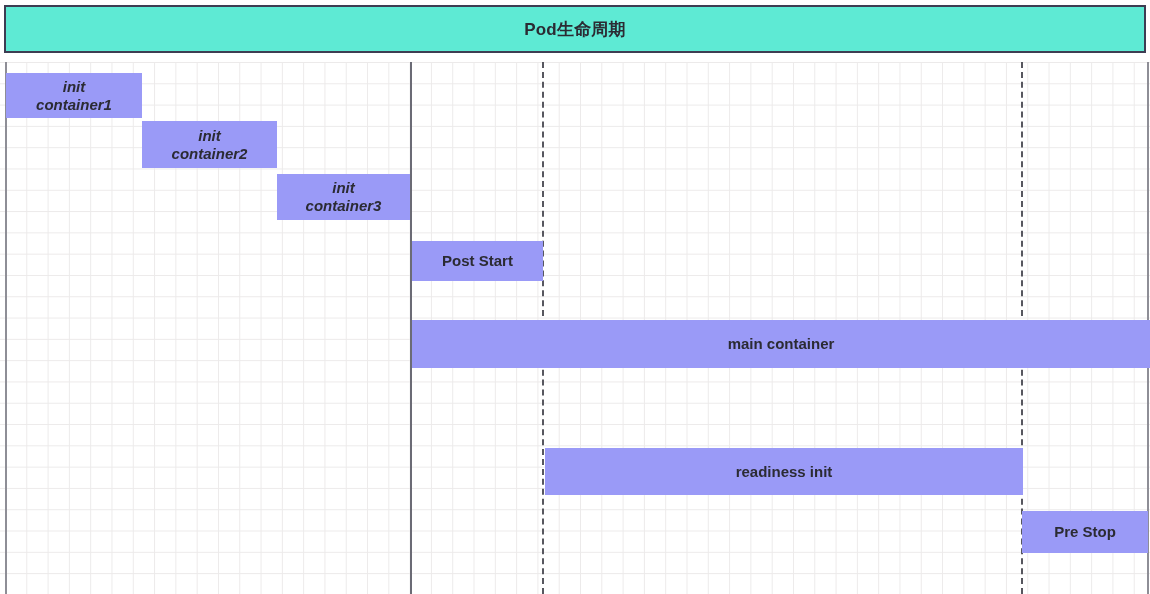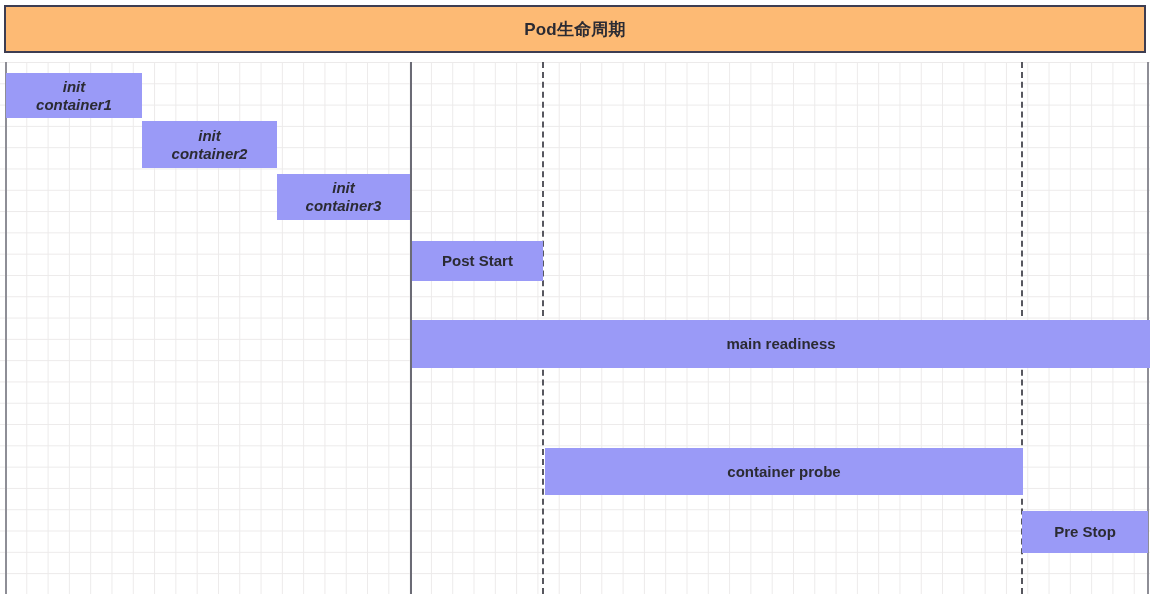--- a/index.html
+++ b/index.html
@@ -19,21 +19,21 @@
     background: #ffffff;
   }
 
   
   .title-bar {
     position: absolute;
     left: 4px;
     top: 5px;
     width: 1142px;
     height: 48px;
-    background: #fdba74;
+    background: #5eead4;
     border: 2px solid #3d3d52;
     box-sizing: border-box;
     display: flex;
     align-items: center;
     justify-content: center;
   }
   .title-bar .title-text {
     font-size: 17px;
     font-weight: bold;
     color: #2b2b33;
@@ -120,20 +120,20 @@
 container1</div>
 
   <div class="bar bar-init2 two-line">init
 container2</div>
 
   <div class="bar bar-init3 two-line">init
 container3</div>
 
   <div class="bar bar-poststart">Post Start</div>
 
-  <div class="bar bar-main">main readiness</div>
+  <div class="bar bar-main">main container</div>
 
 
-  <div class="bar bar-readiness">container probe</div>
+  <div class="bar bar-readiness">readiness init</div>
 
   <div class="bar bar-prestop">Pre Stop</div>
 
 </div>
 
 </body></html>

